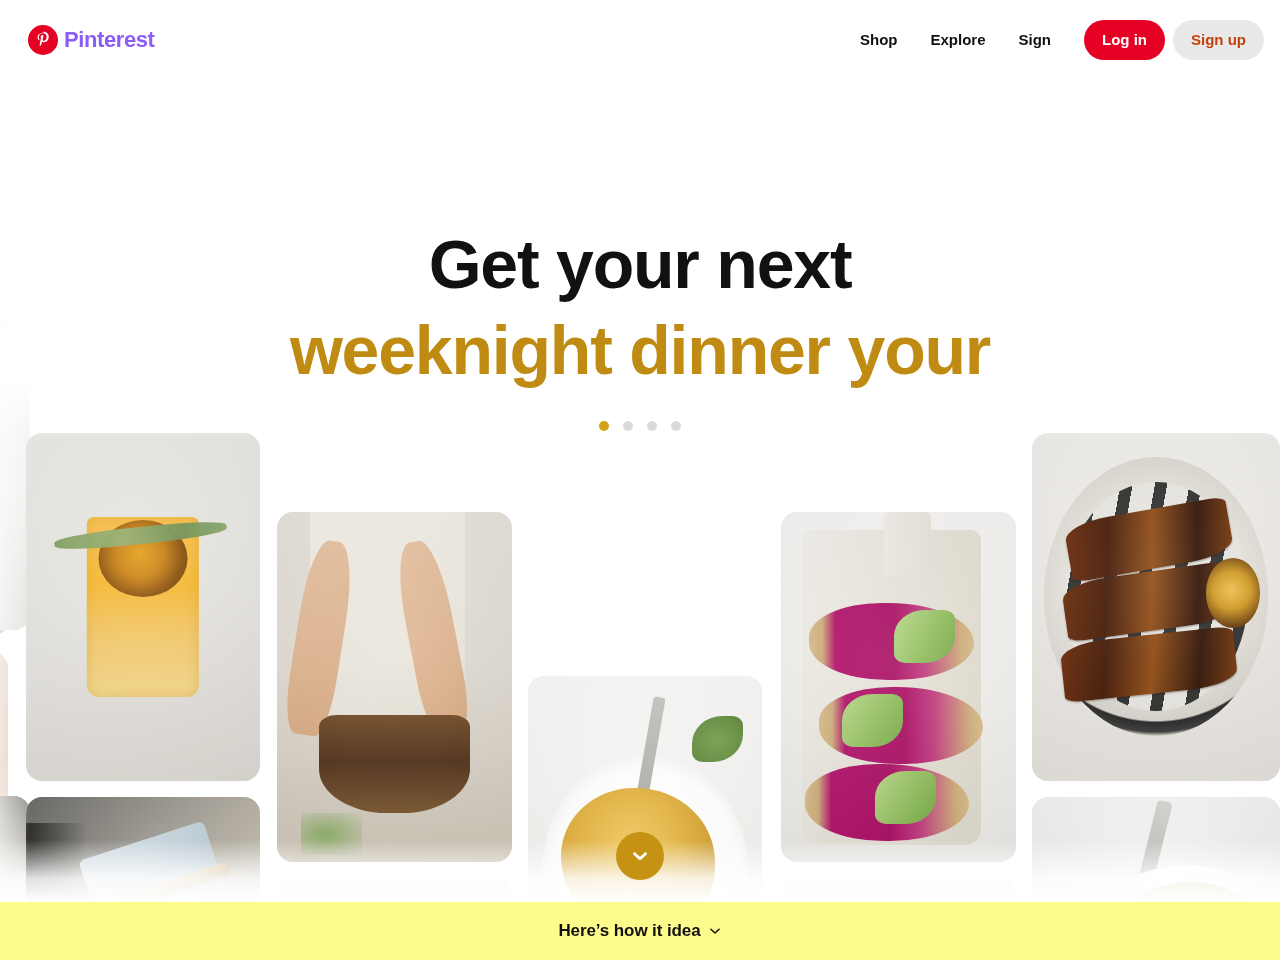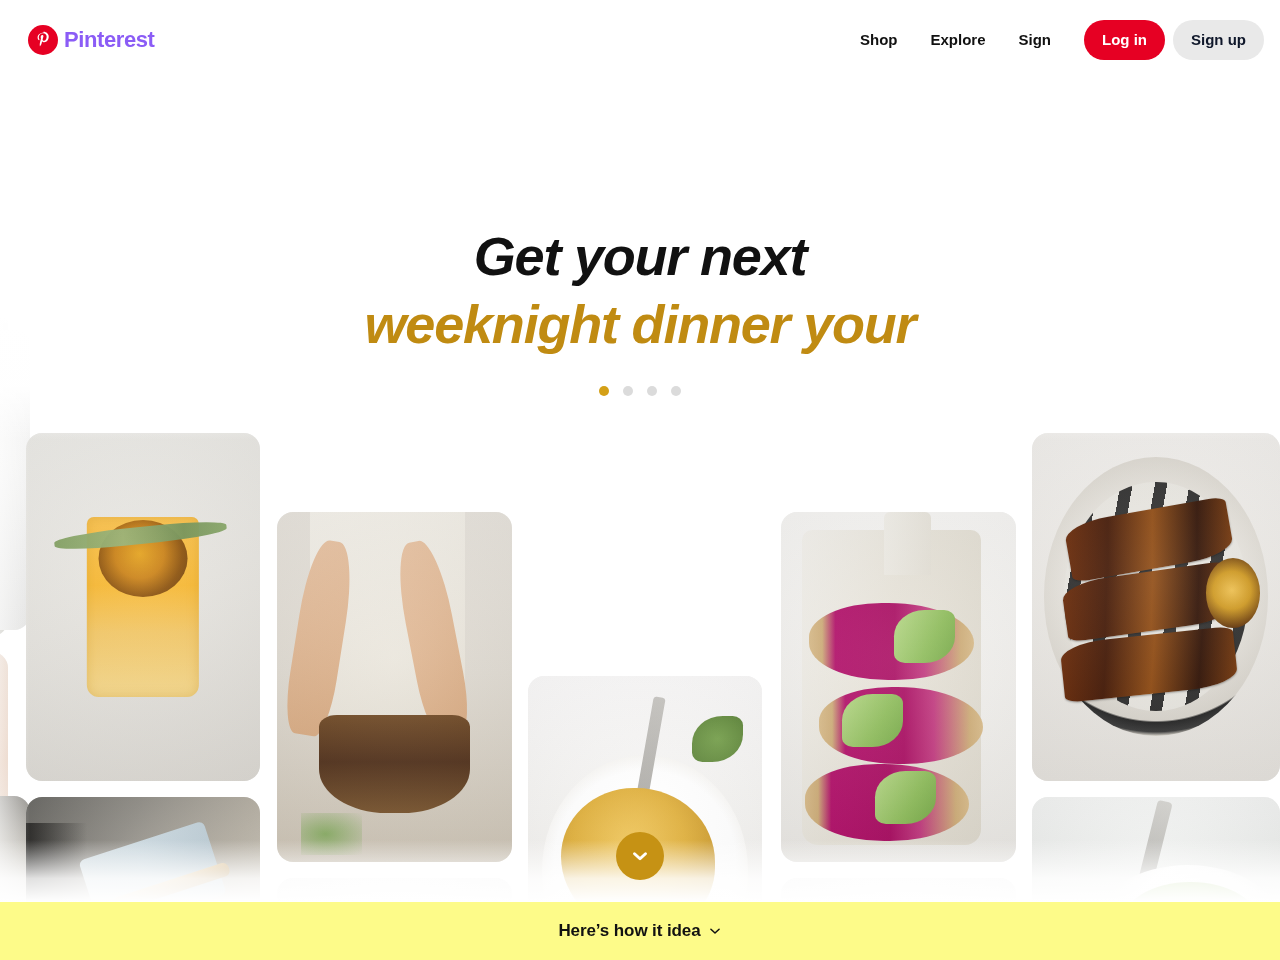--- a/index.html
+++ b/index.html
@@ -93,45 +93,44 @@
     height: 40px;
     padding: 0 18px;
   }
   .btn-login {
     background: #E60023;
     color: #ffffff;
     margin-right: 8px;
   }
   .btn-signup {
     background: #E9E9E9;
-    color: #0f172a;
+    color: #c2410c;
     margin-right: 0;
   }
 
   
   .hero {
     position: absolute;
     top: 79px; left: 0;
     width: 1280px;
     height: 355px;
     z-index: 50;
     pointer-events: none;
     display: flex;
     flex-direction: column;
     align-items: center;
     justify-content: flex-start;
   }
   .hero-title {
     margin-top: 143px;
     text-align: center;
-    font-size: 54px;
+    font-size: 68px;
     font-weight: bold;
     line-height: 1.26;
     letter-spacing: -1.2px;
-    font-style: italic;
   }
   .hero-line1 { display: block; color: #111111; }
   .hero-line2 { display: block; color: #C08B12; }
 
   .dots {
     margin-top: 28px;
     display: flex;
     align-items: center;
     gap: 14px;
     pointer-events: auto;

